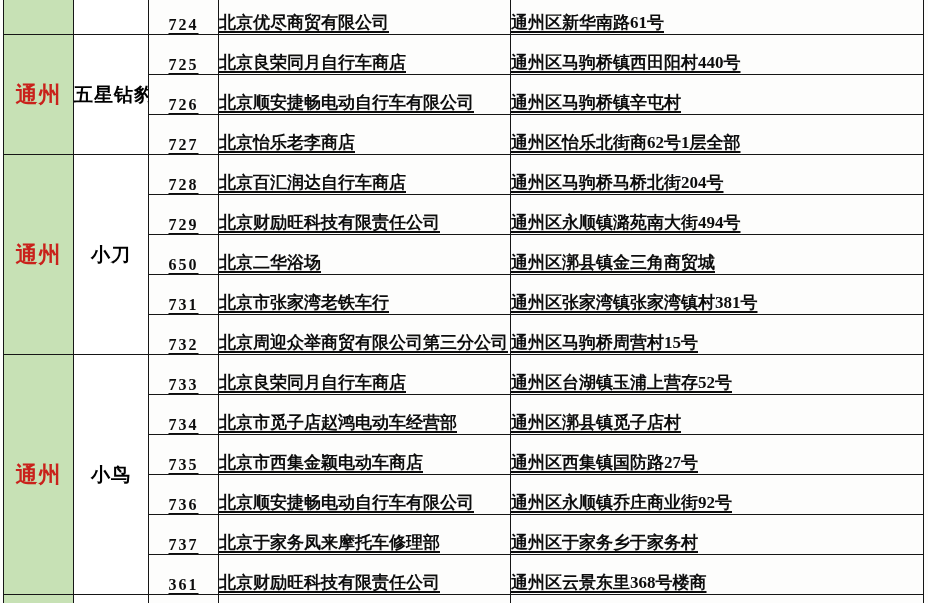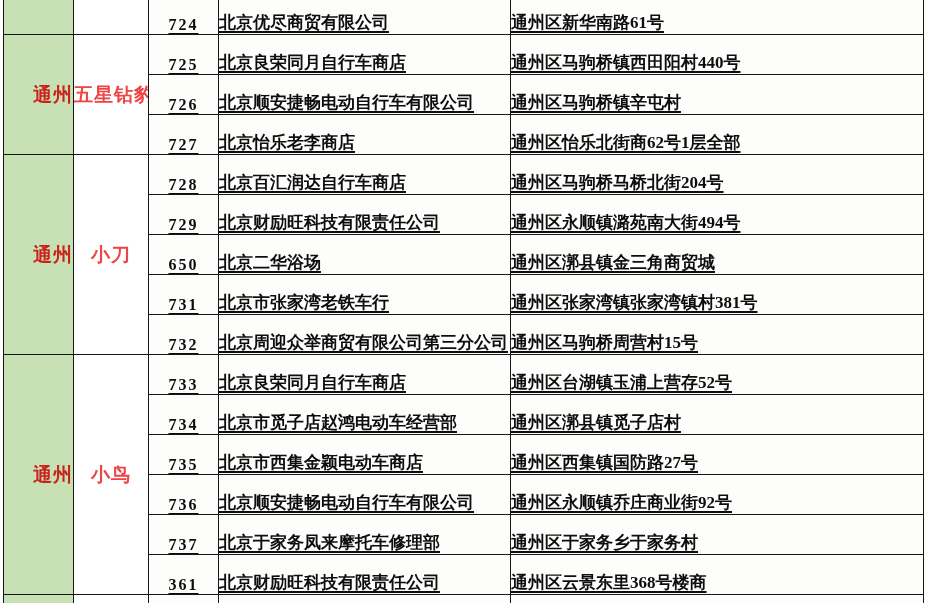--- a/index.html
+++ b/index.html
@@ -25,30 +25,30 @@
     padding:0;
     overflow:hidden;
     white-space:nowrap;
   }
   tr.data-row{height:40px;}
   tr.stub-row{height:15px;}
 
   td.region{
     background:var(--region-bg,#c7e1b5);
     color:var(--region-fg,#c9211b);
-    text-align:right;vertical-align:middle;
-    font-size:19px;font-weight:700;
+    text-align:center;vertical-align:middle;
+    font-size:22px;font-weight:700;
     letter-spacing:1px;
     width:70px;
   }
   td.brand{
     background:#ffffff;
     text-align:center;vertical-align:middle;
     font-size:19px;font-weight:700;
-    color:#ef4444;
+    color:#000000;
     width:75px;
     letter-spacing:1px;
   }
   td.num{
     width:70px;
     text-align:center;vertical-align:bottom;
     font-size:16px;font-weight:700;
     letter-spacing:2px;
     color:#0d0d0d;
     padding-bottom:4px;

